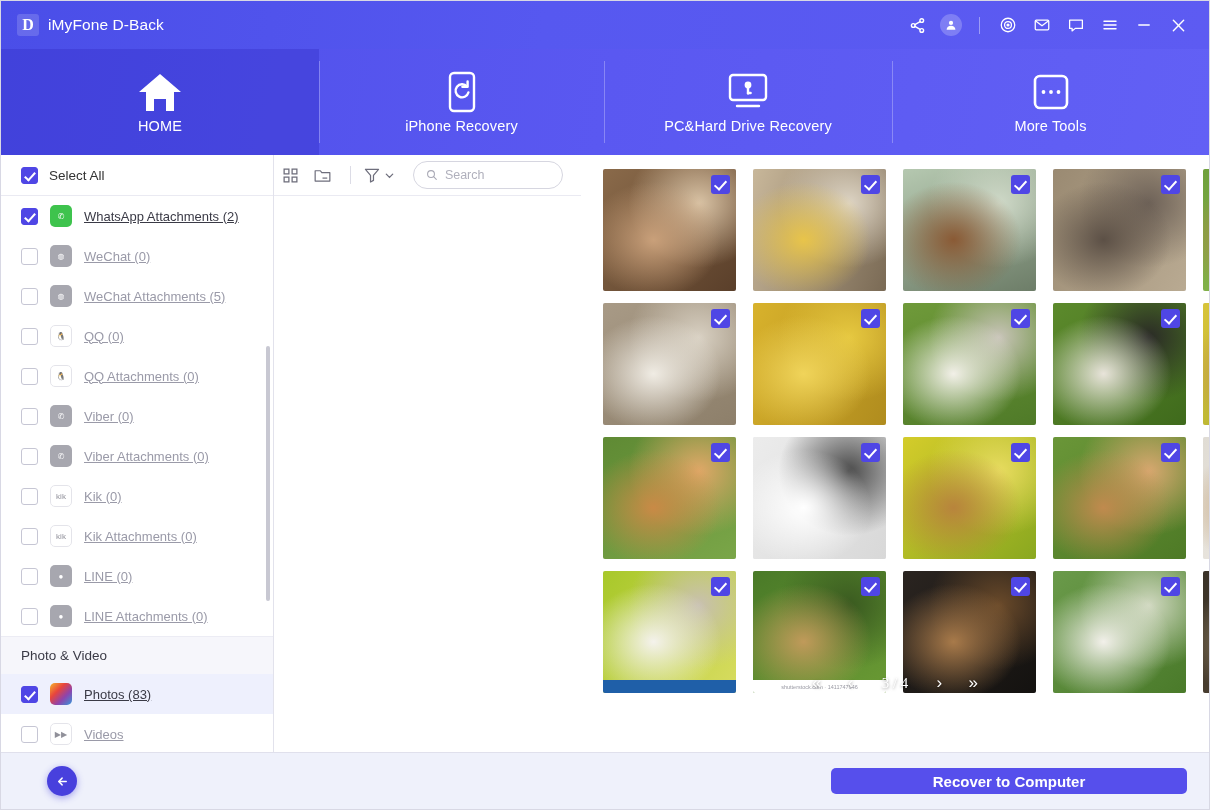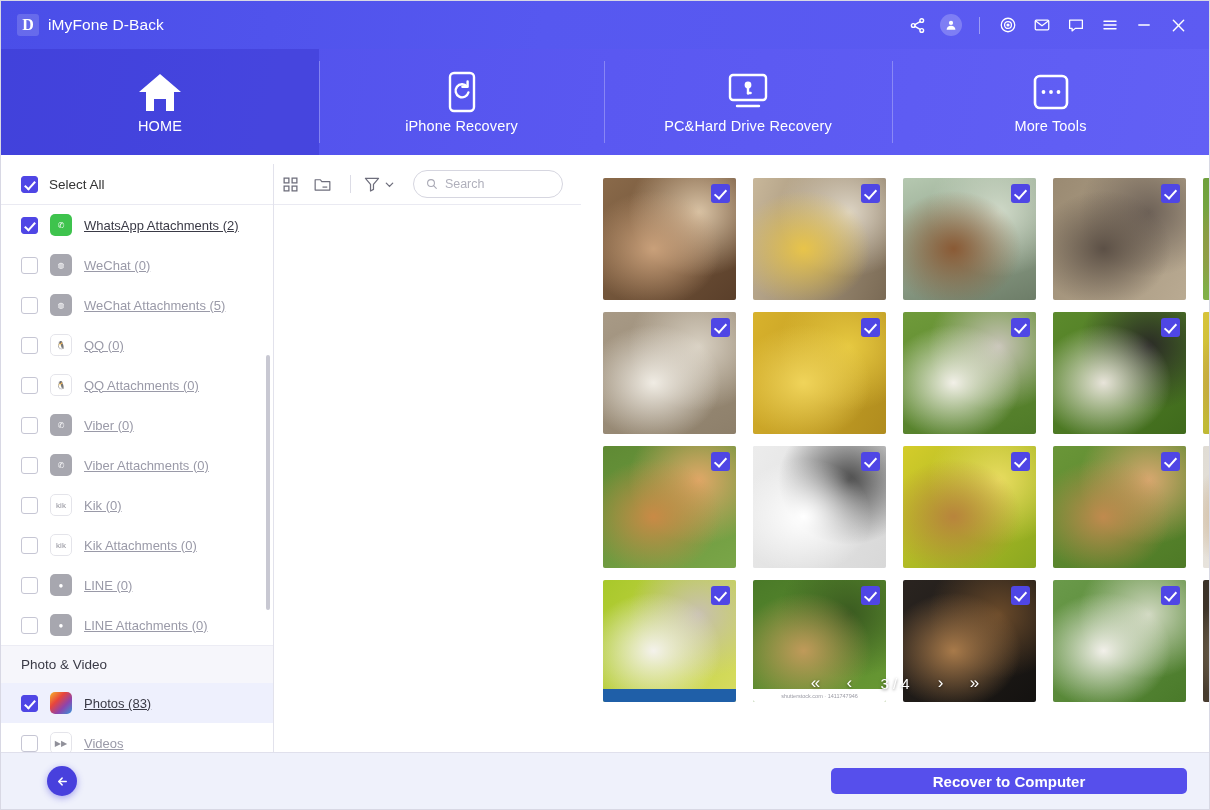--- a/index.html
+++ b/index.html
@@ -66,21 +66,21 @@
     content: ""; position: absolute; left: 0; top: 12px; bottom: 12px;
     width: 1px; background: rgba(255,255,255,0.28);
   }
   .nav-ico { height: 44px; display: flex; align-items: center; justify-content: center; }
   .nav-label { color: #fff; font-size: 14.5px; letter-spacing: .15px; }
   .nav-tab:nth-child(1) { flex: 0 0 318px; }
   .nav-tab:nth-child(2) { flex: 0 0 285px; }
   .nav-tab:nth-child(3) { flex: 0 0 288px; }
 
   
-  .body { flex: 1; display: flex; min-height: 0; margin-top: 9px; }
+  .body { flex: 1; display: flex; min-height: 0; }
 
   
   .sidebar {
     width: 273px; flex: 0 0 273px;
     border-right: 1px solid #e2e2ec;
     display: flex; flex-direction: column;
     background: #fff; min-height: 0;
   }
   .select-all {
     height: 41px; flex: 0 0 41px;
@@ -192,21 +192,21 @@
     position: absolute; left: 50%; transform: translateX(-50%);
     bottom: 52px; display: flex; align-items: center; gap: 0;
     z-index: 6;
   }
   .pg-btn {
     width: 34px; height: 34px; display: flex; align-items: center; justify-content: center;
     color: #fff; font-size: 17px; cursor: pointer;
     text-shadow: 0 1px 3px rgba(0,0,0,.45);
   }
   .pg-num { color: #fff; font-size: 15px; padding: 0 14px;
-            text-shadow: 0 1px 3px rgba(0,0,0,.5); }
+            text-shadow: 0 1px 3px rgba(0,0,0,.5); font-family: Liberation Serif, serif; }
 
   
   .footer {
     height: 57px; flex: 0 0 57px;
     background: #eff1fb; border-top: 1px solid #e0e0ec;
     display: flex; align-items: center; padding: 0 22px 0 46px;
   }
   .back-btn {
     width: 30px; height: 30px; border-radius: 50%;
     background: #4840dd; color: #fff;

